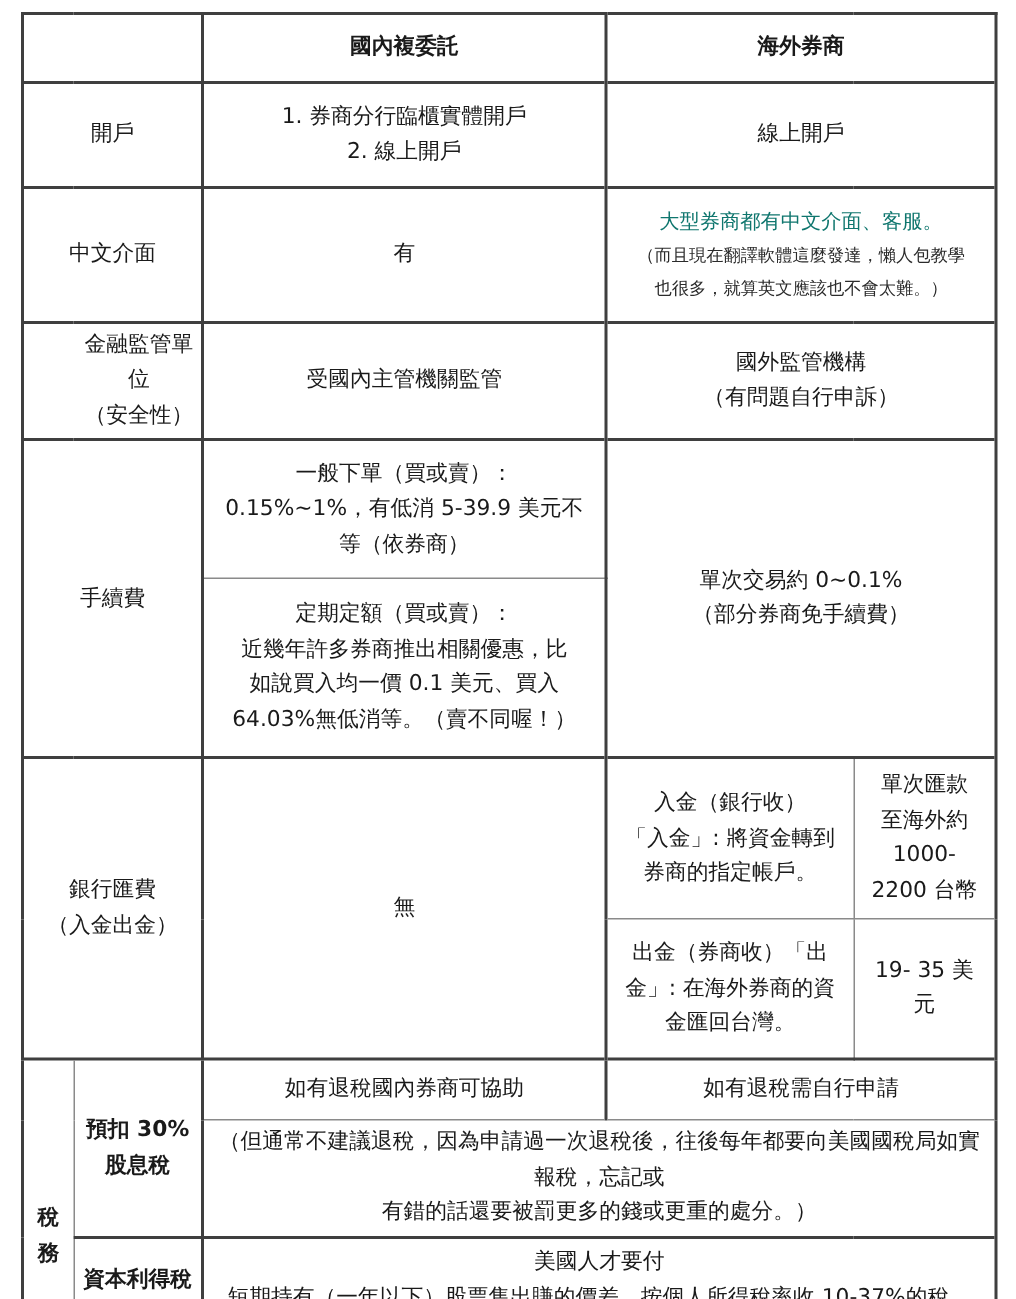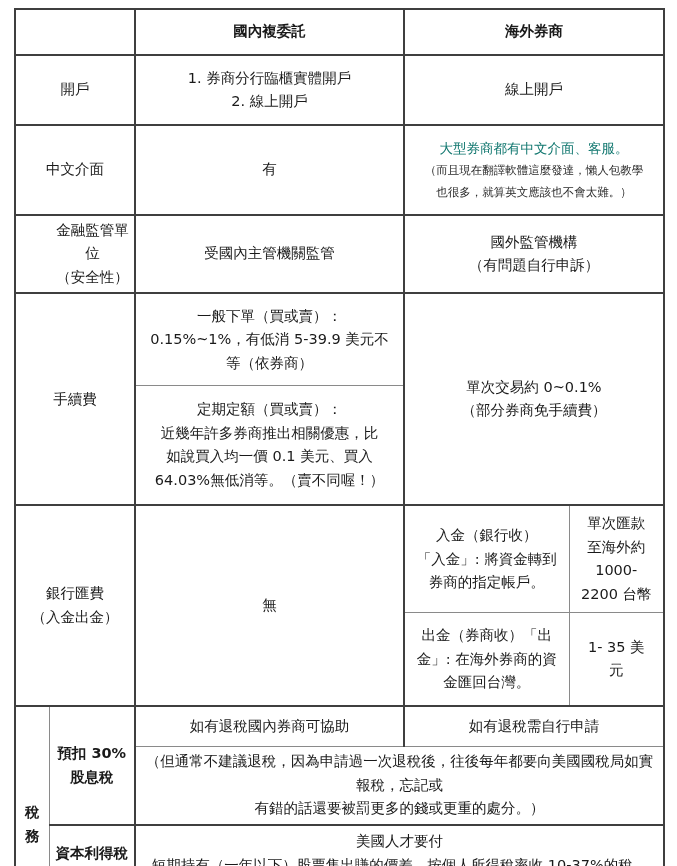--- a/index.html
+++ b/index.html
@@ -189,21 +189,21 @@
         <div>2200 台幣</div>
       </td>
     </tr>
     <tr>
       <td class="body-xs col-div" style="height:86px;">
         <div>出金（券商收）「出</div>
         <div>金」: 在海外券商的資</div>
         <div>金匯回台灣。</div>
       </td>
       <td class="body-xs edge-r">
-        <div>1- 35 美</div>
+        <div>19- 35 美</div>
         <div>元</div>
       </td>
     </tr>
 
     <tr>
       <td rowspan="5" class="vert edge-l edge-b sect-top">
         <span>稅</span>
         <span>務</span>
       </td>
       <td rowspan="2" class="rowlab-sm sect-top">

